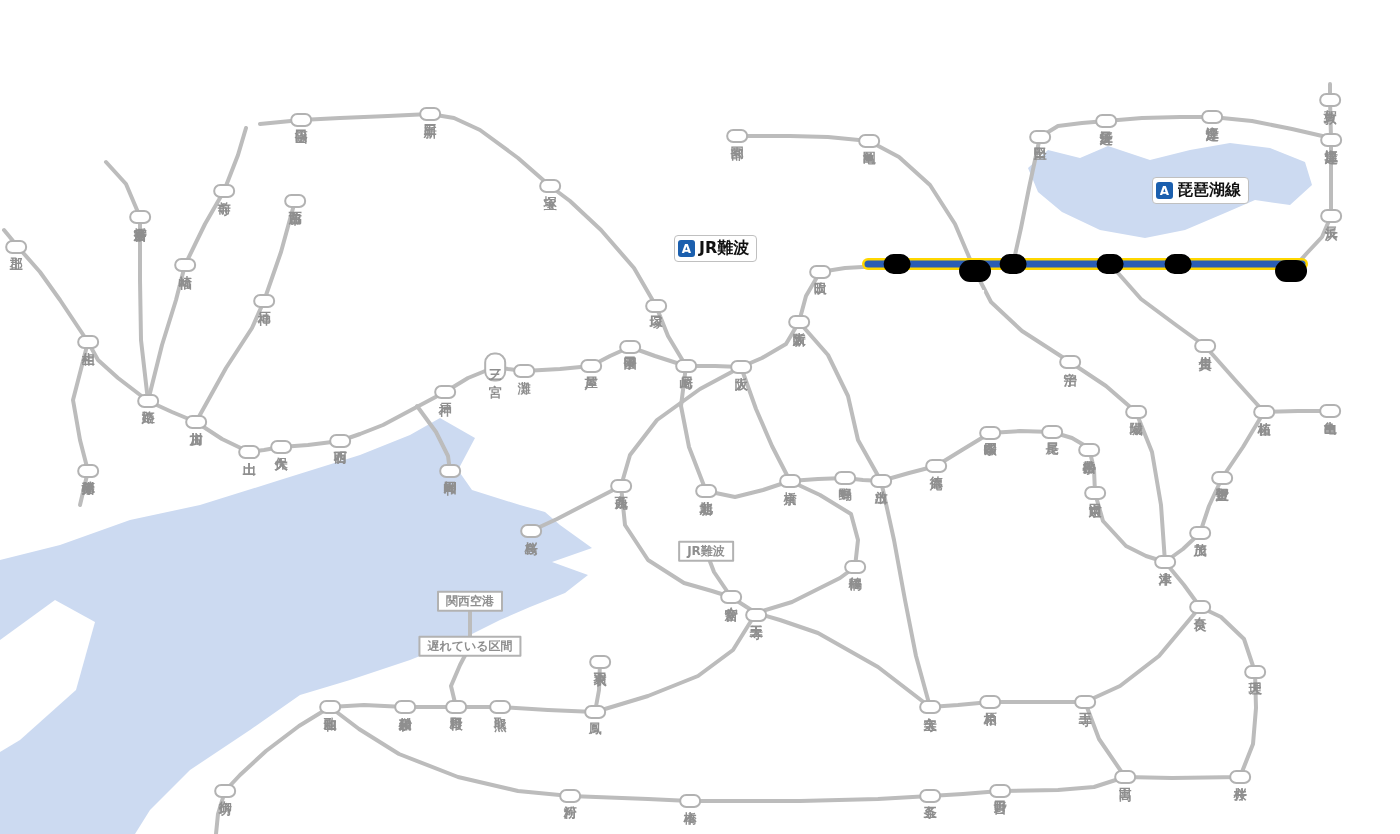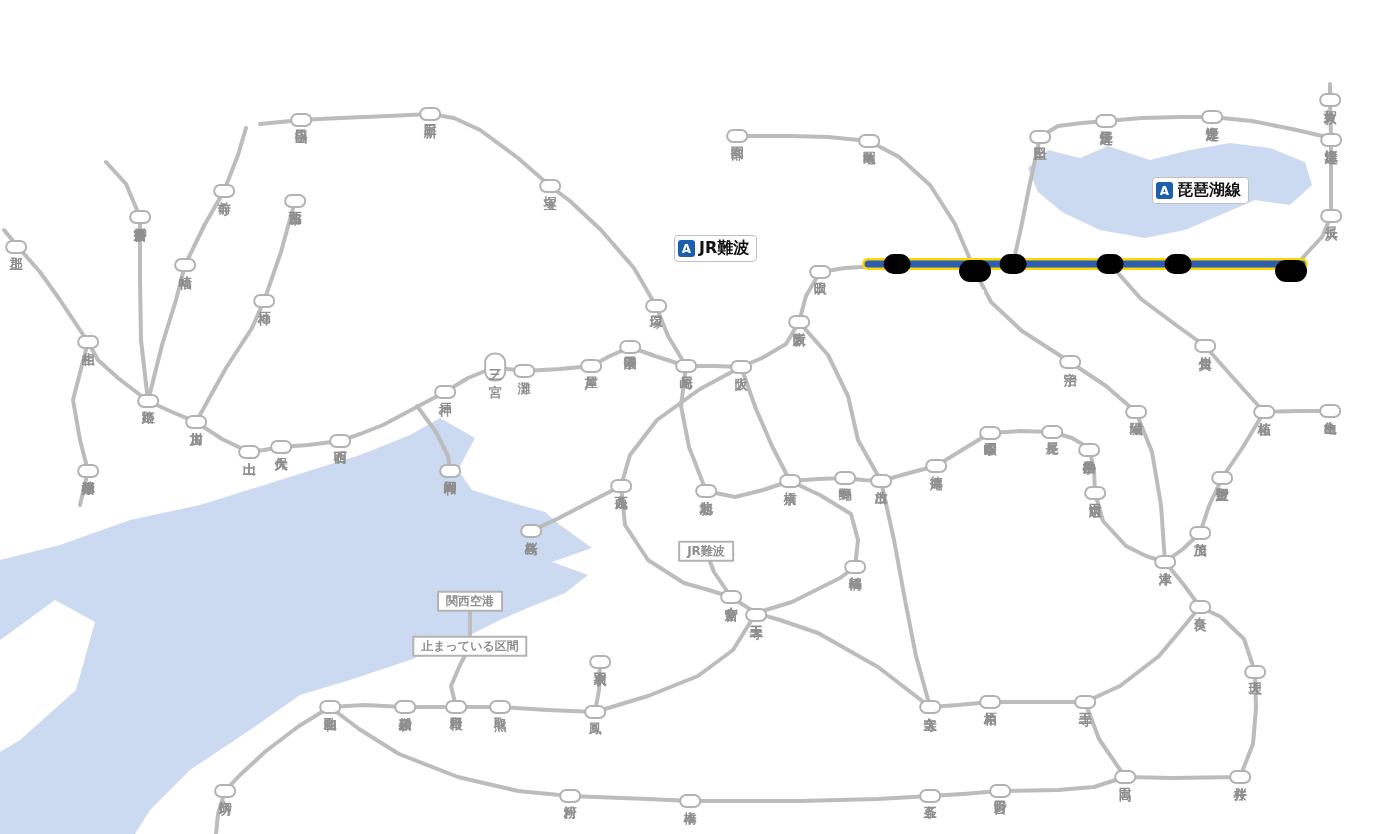--- a/index.html
+++ b/index.html
@@ -151,21 +151,21 @@
       <div class="station normal vert" style="left: 1330px; top: 411px;">亀山</div>
       <div class="station normal vert" style="left: 1222px; top: 478px;">伊賀上野</div>
       <div class="station normal vert" style="left: 1200px; top: 533px;">加茂</div>
       <div class="station normal vert" style="left: 1165px; top: 562px;">木津</div>
       <div class="station normal vert" style="left: 1200px; top: 607px;">奈良</div>
       <div class="station normal horiz" style="left: 706px; top: 551px;">JR難波</div>
       <div class="station normal vert" style="left: 855px; top: 567px;">鶴橋</div>
       <div class="station normal vert" style="left: 731px; top: 597px;">新今宮</div>
       <div class="station normal vert" style="left: 756px; top: 615px;">天王寺</div>
       <div class="station normal horiz" style="left: 470px; top: 601px;">関西空港</div>
-      <div class="station normal horiz" style="left: 470px; top: 646px;">止まっている区間</div>
+      <div class="station normal horiz" style="left: 470px; top: 646px;">遅れている区間</div>
       <div class="station normal vert" style="left: 600px; top: 662px;">東羽衣</div>
       <div class="station normal vert" style="left: 330px; top: 707px;">和歌山</div>
       <div class="station normal vert" style="left: 405px; top: 707px;">和泉砂川</div>
       <div class="station normal vert" style="left: 456px; top: 707px;">日根野</div>
       <div class="station normal vert" style="left: 500px; top: 707px;">熊取</div>
       <div class="station normal vert" style="left: 595px; top: 712px;">鳳</div>
       <div class="station normal vert" style="left: 930px; top: 707px;">久宝寺</div>
       <div class="station normal vert" style="left: 990px; top: 702px;">柏原</div>
       <div class="station normal vert" style="left: 1085px; top: 702px;">王寺</div>
       <div class="station normal vert" style="left: 1125px; top: 777px;">高田</div>

